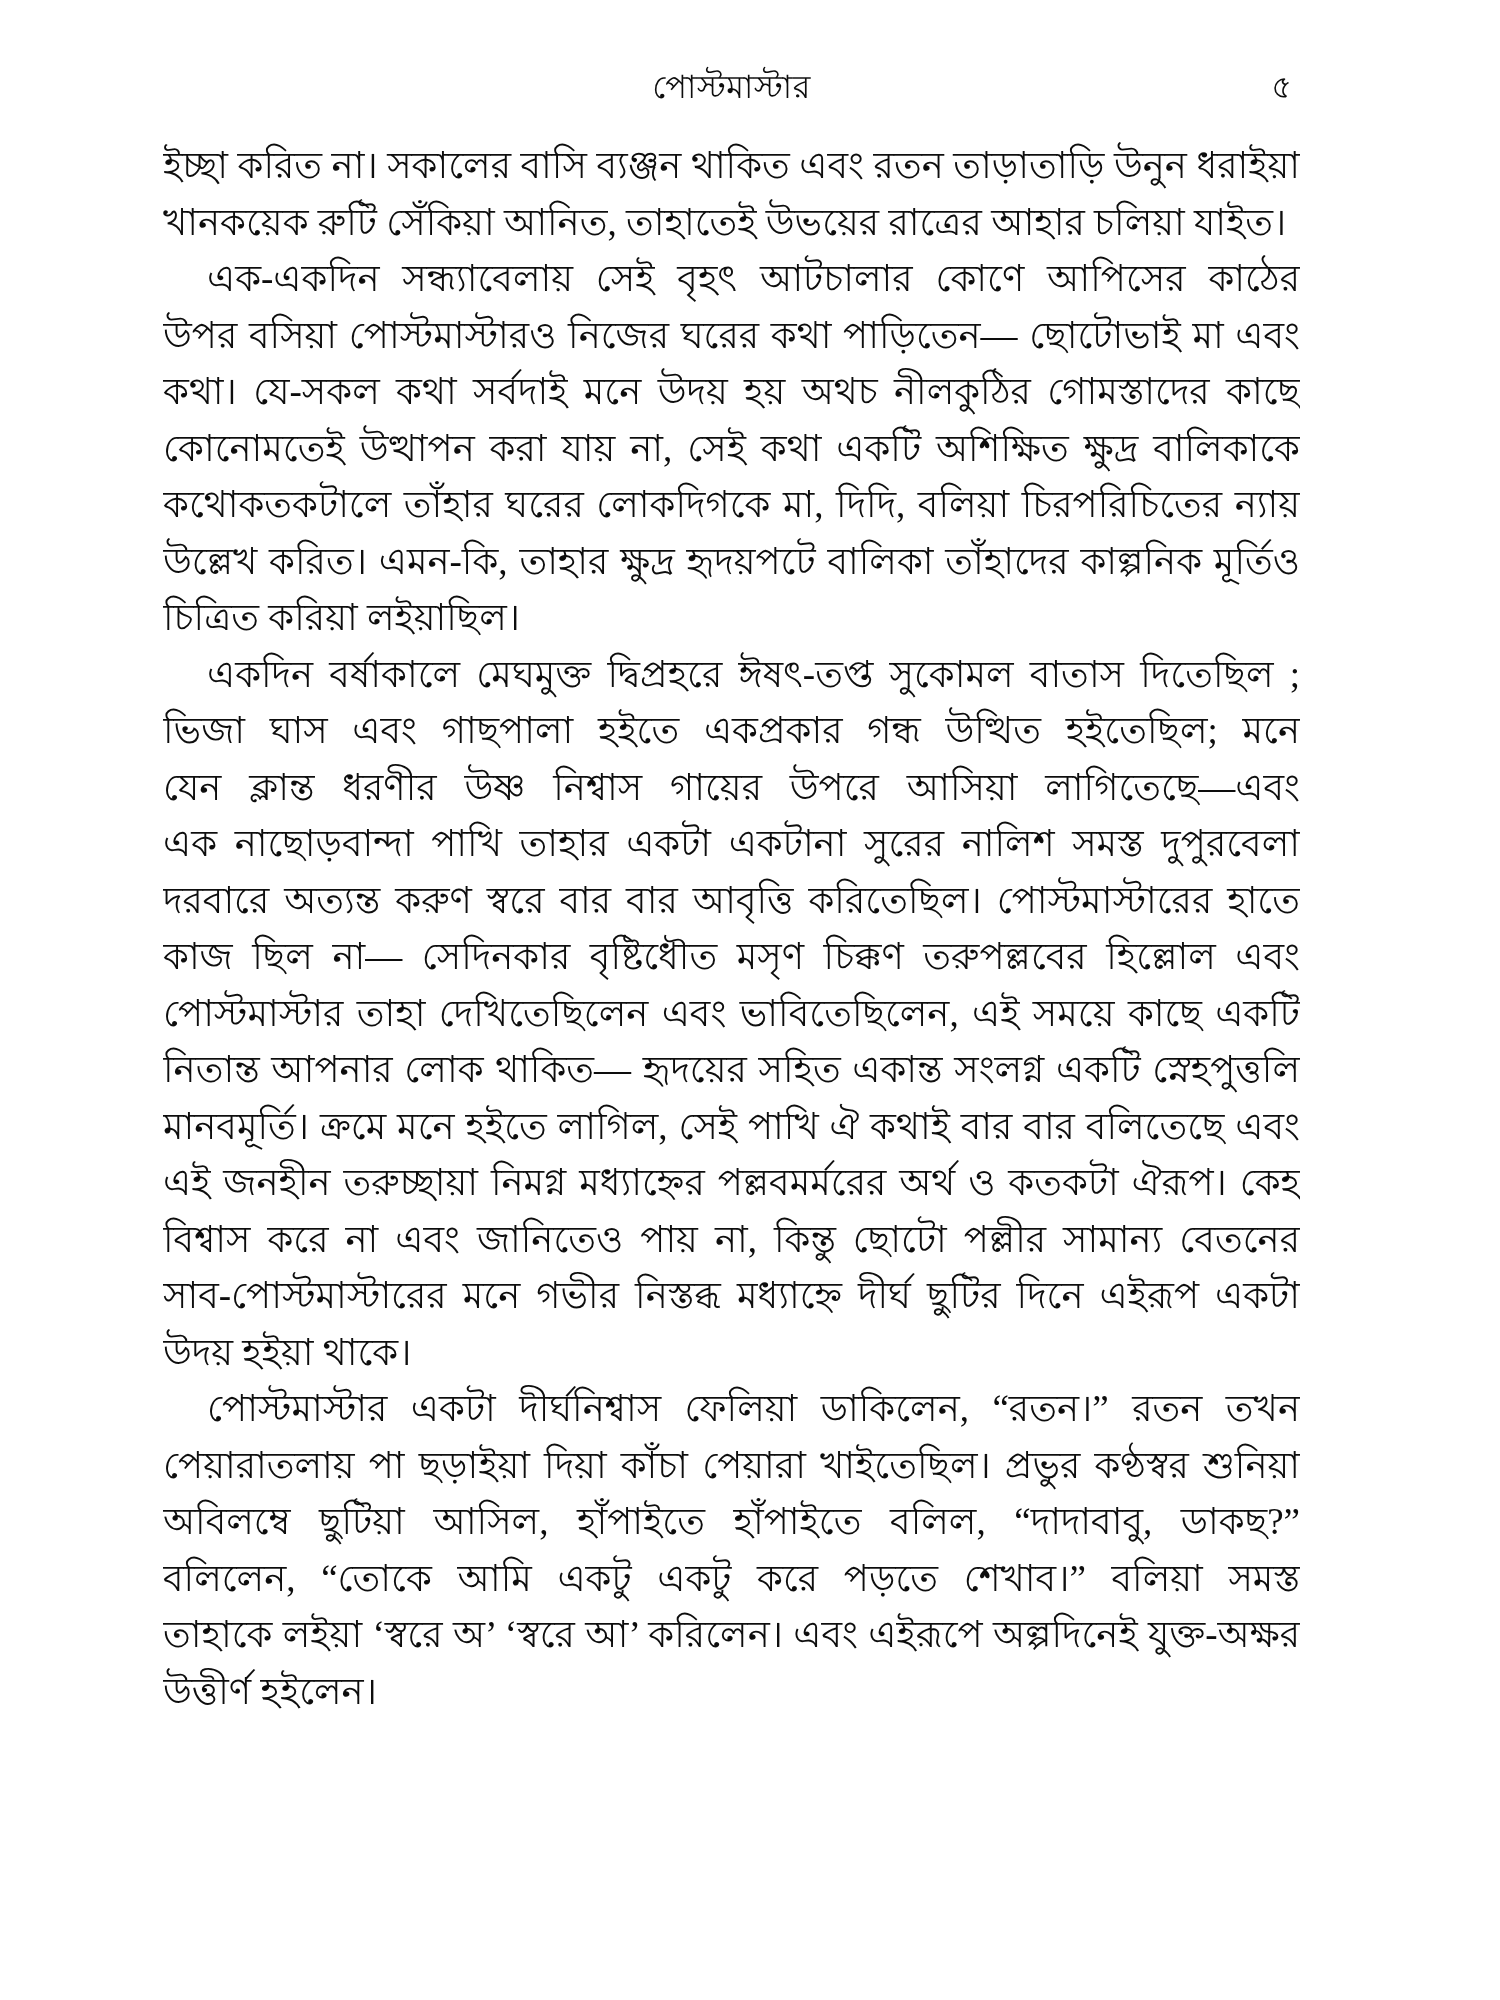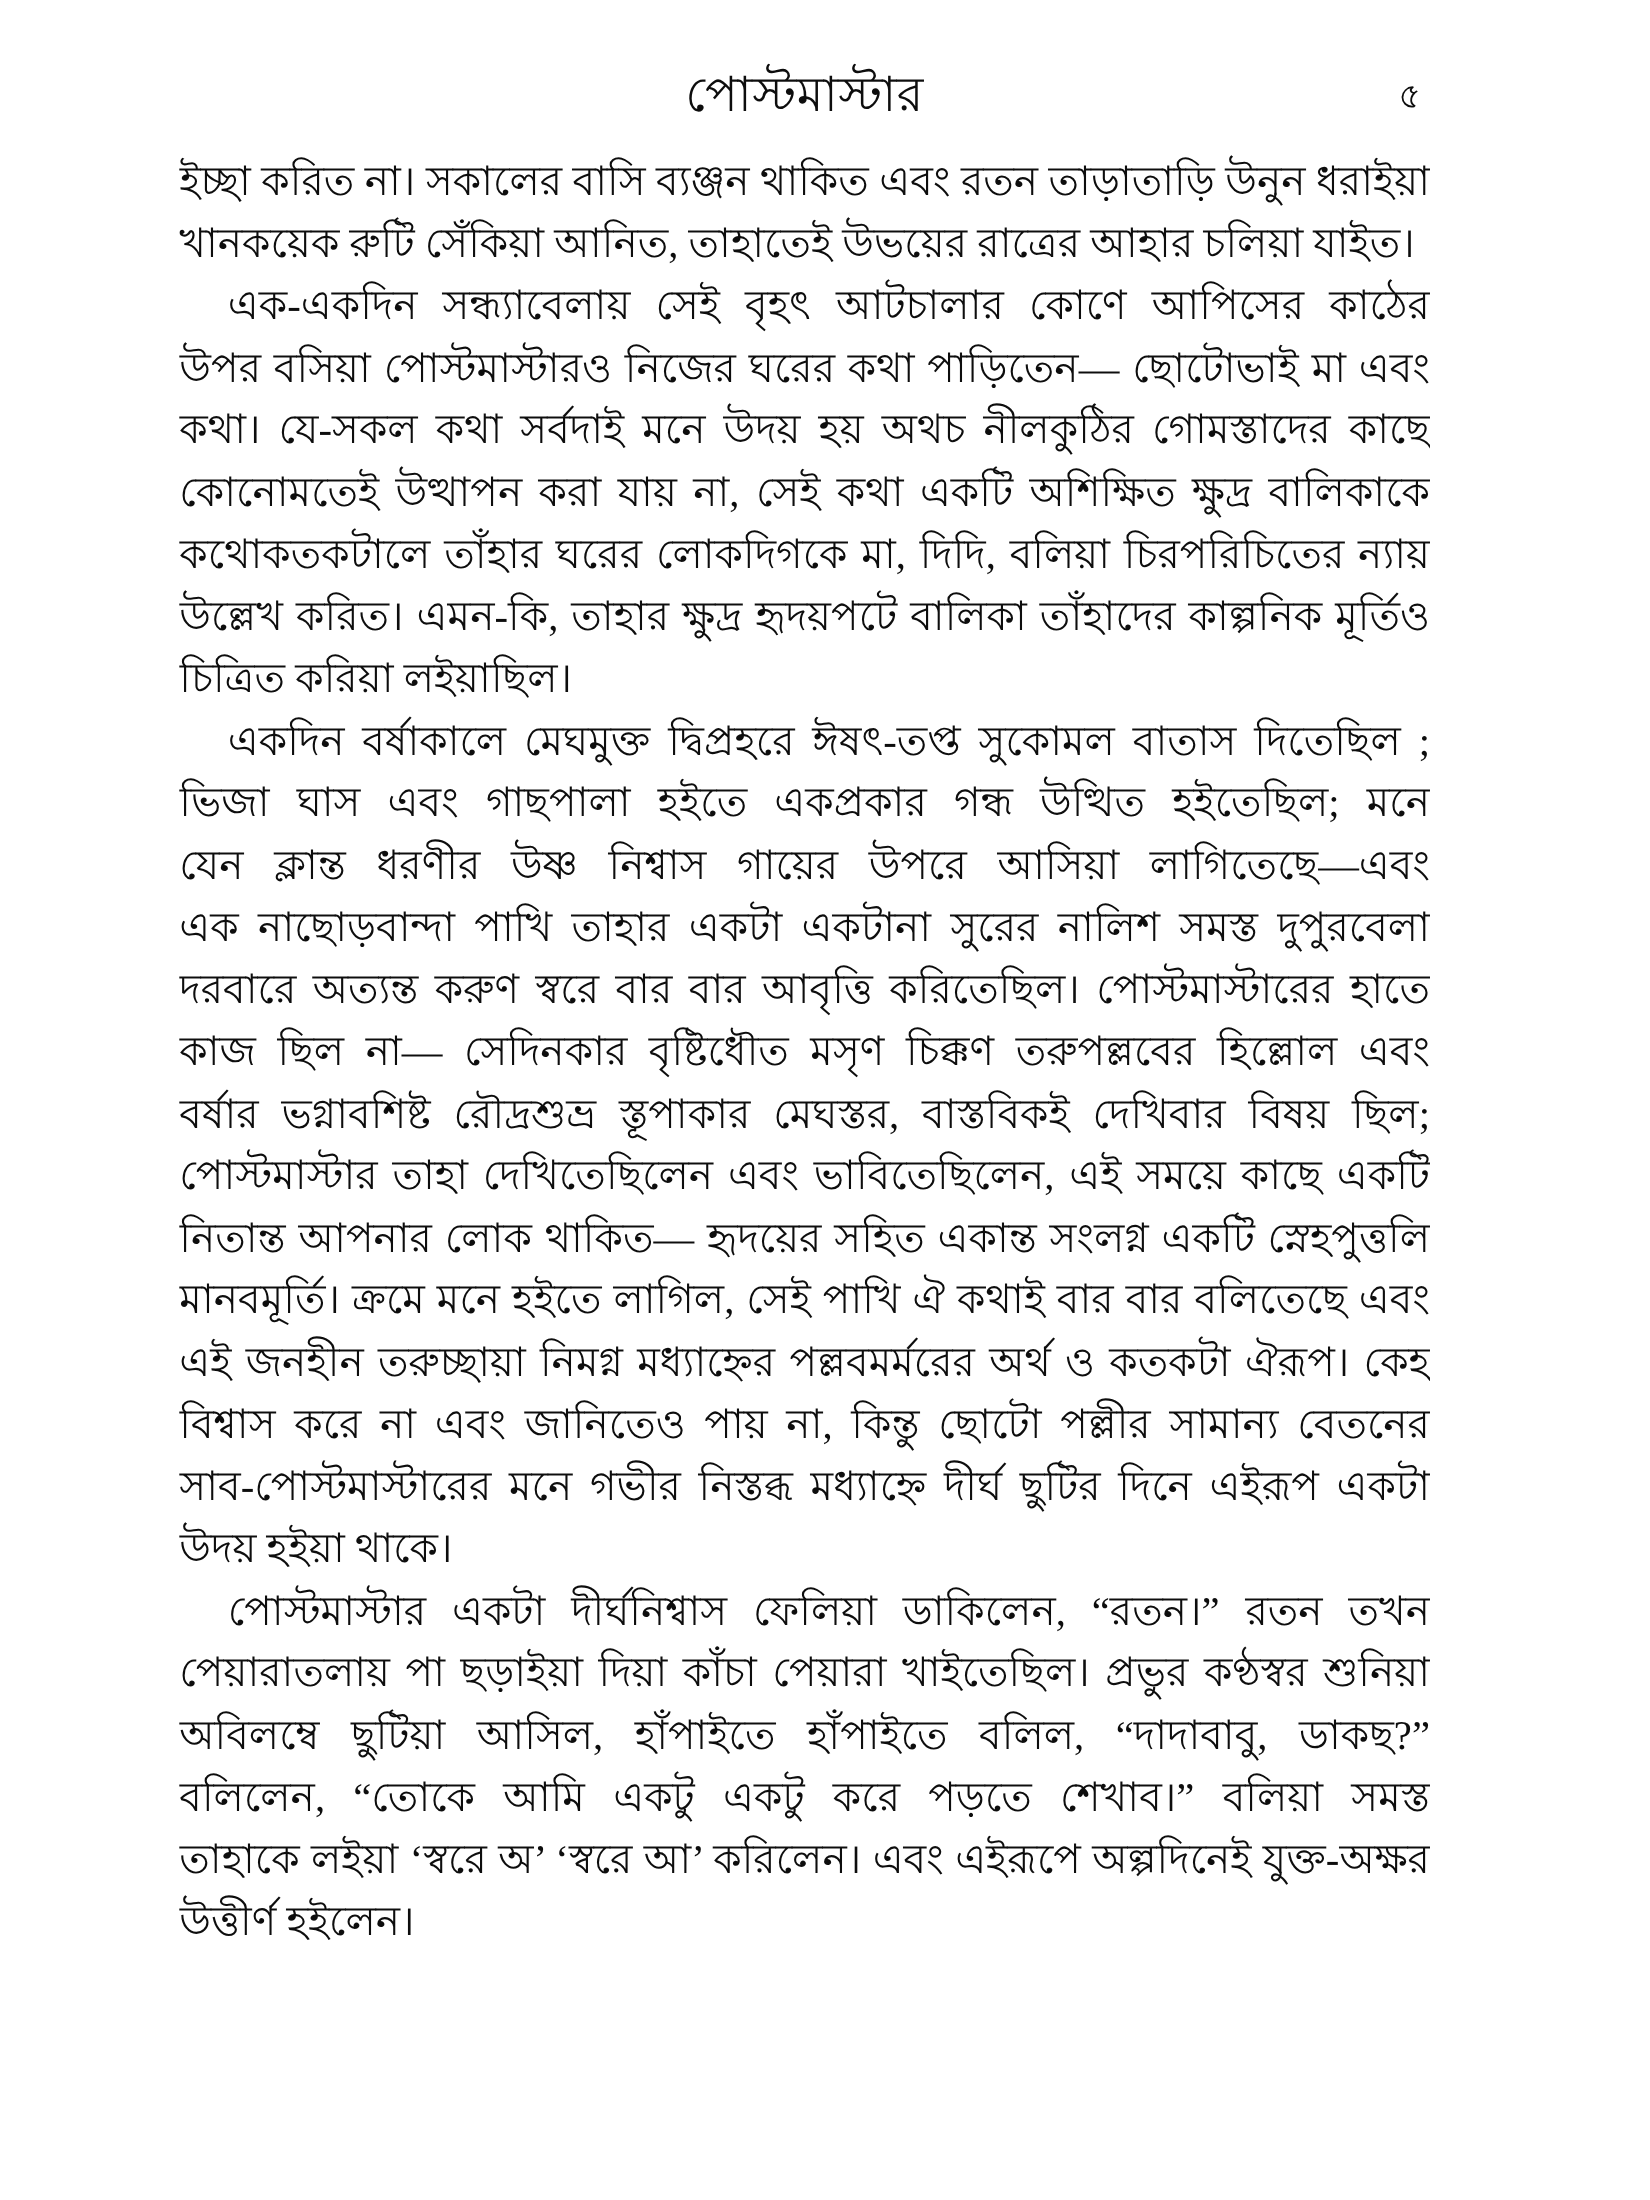--- a/index.html
+++ b/index.html
@@ -19,21 +19,21 @@
   .header {
     position: absolute;
     top: 62px;
     left: 163px;
     width: 1137px;
     height: 50px;
   }
   .title {
     display: block;
     text-align: center;
-    font-size: 44px;
+    font-size: 32px;
     line-height: 50px;
     letter-spacing: 0.5px;
   }
   .pagenum {
     position: absolute;
     top: 0;
     right: 8px;
     font-size: 32px;
     line-height: 50px;
   }
@@ -87,21 +87,20 @@
         <div class="line">উল্লেখ করিত। এমন-কি, তাহার ক্ষুদ্র হৃদয়পটে বালিকা তাঁহাদের কাল্পনিক মূর্তিও</div>
         <div class="line last">চিত্রিত করিয়া লইয়াছিল।</div>
       </div>
       <div class="paragraph">
         <div class="line indent-first">একদিন বর্ষাকালে মেঘমুক্ত দ্বিপ্রহরে ঈষৎ-তপ্ত সুকোমল বাতাস দিতেছিল ; রৌদ্রে</div>
         <div class="line">ভিজা ঘাস এবং গাছপালা হইতে একপ্রকার গন্ধ উত্থিত হইতেছিল; মনে হইতেছিল,</div>
         <div class="line">যেন ক্লান্ত ধরণীর উষ্ণ নিশ্বাস গায়ের উপরে আসিয়া লাগিতেছে—এবং কোথাকার</div>
         <div class="line">এক নাছোড়বান্দা পাখি তাহার একটা একটানা সুরের নালিশ সমস্ত দুপুরবেলা প্রকৃতির</div>
         <div class="line">দরবারে অত্যন্ত করুণ স্বরে বার বার আবৃত্তি করিতেছিল। পোস্টমাস্টারের হাতে</div>
         <div class="line">কাজ ছিল না— সেদিনকার বৃষ্টিধৌত মসৃণ চিক্কণ তরুপল্লবের হিল্লোল এবং পরাভূত</div>
-        <div class="line">বর্ষার ভগ্নাবশিষ্ট রৌদ্রশুভ্র স্তূপাকার মেঘস্তর, বাস্তবিকই দেখিবার বিষয় ছিল;</div>
         <div class="line">পোস্টমাস্টার তাহা দেখিতেছিলেন এবং ভাবিতেছিলেন, এই সময়ে কাছে একটি কেহ</div>
         <div class="line">নিতান্ত আপনার লোক থাকিত— হৃদয়ের সহিত একান্ত সংলগ্ন একটি স্নেহপুত্তলি</div>
         <div class="line">মানবমূর্তি। ক্রমে মনে হইতে লাগিল, সেই পাখি ঐ কথাই বার বার বলিতেছে এবং</div>
         <div class="line">এই জনহীন তরুচ্ছায়া নিমগ্ন মধ্যাহ্নের পল্লবমর্মরের অর্থ ও কতকটা ঐরূপ। কেহ</div>
         <div class="line">বিশ্বাস করে না এবং জানিতেও পায় না, কিন্তু ছোটো পল্লীর সামান্য বেতনের</div>
         <div class="line">সাব-পোস্টমাস্টারের মনে গভীর নিস্তব্ধ মধ্যাহ্নে দীর্ঘ ছুটির দিনে এইরূপ একটা ভাবের</div>
         <div class="line last">উদয় হইয়া থাকে।</div>
       </div>
       <div class="paragraph">
         <div class="line indent-first">পোস্টমাস্টার একটা দীর্ঘনিশ্বাস ফেলিয়া ডাকিলেন, “রতন।” রতন তখন</div>

